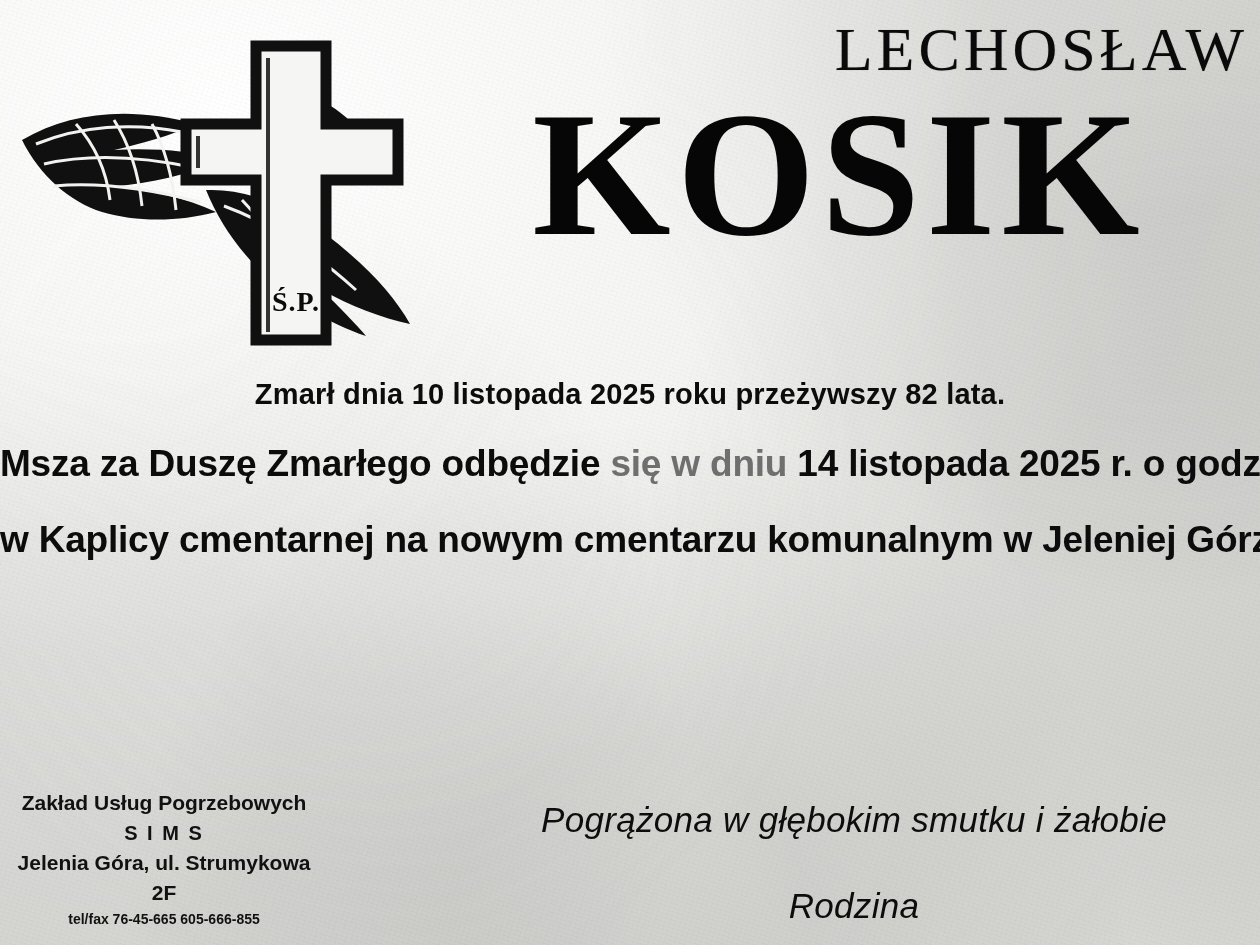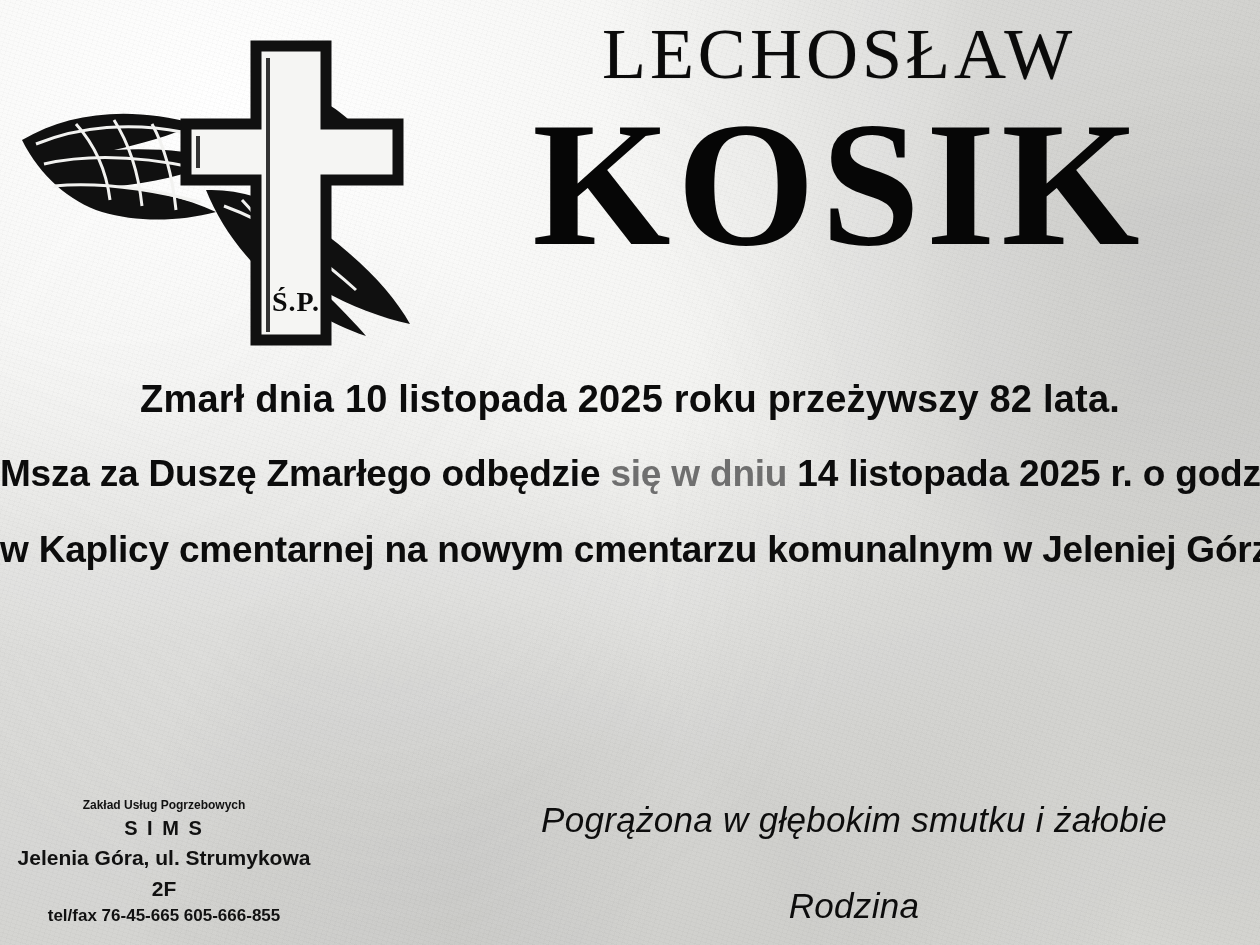--- a/index.html
+++ b/index.html
@@ -71,26 +71,27 @@
   #name-block {
     position: absolute;
     left: 430px;
     top: 18px;
     width: 818px;
     text-align: center;
     z-index: 4;
   }
   #first-name {
     font-family: "Liberation Serif", serif;
-    font-size: 72px;
+    font-size: 62px;
     line-height: 1.02;
     letter-spacing: 4px;
     font-weight: 400;
     color: #0a0a0a;
     text-shadow: 0 0 1px rgba(0,0,0,0.35);
+    text-align: right;
   }
   #last-name {
     font-family: "Liberation Serif", serif;
     font-size: 178px;
     line-height: 0.98;
     letter-spacing: 6px;
     font-weight: 700;
     margin-top: 6px;
     color: #060606;
   }
@@ -104,21 +105,21 @@
     text-align: center;
     z-index: 4;
   }
   .body-line {
     font-family: "Liberation Sans", sans-serif;
     font-weight: 700;
     color: #0c0c0c;
     margin: 0 auto;
     white-space: nowrap;
   }
-  .l1 { font-size: 38px; letter-spacing: 0.2px; margin-bottom: 32px; }
+  .l1 { font-size: 29px; letter-spacing: 0.2px; margin-bottom: 32px; }
   .l2 { font-size: 37px; letter-spacing: -0.2px; margin-bottom: 34px; }
   .l3 { font-size: 37px; letter-spacing: -0.2px; margin-bottom: 34px; }
   .l4 { font-size: 37px; letter-spacing: 0px; }
   .fade-b { color: #6f6f6f; }
 
   
   #signature {
     position: absolute;
     right: 56px;
     top: 800px;
@@ -138,24 +139,24 @@
     left: 14px;
     bottom: 16px;
     width: 300px;
     text-align: center;
     z-index: 4;
     font-family: "Liberation Sans", sans-serif;
     font-weight: 700;
     color: #111;
     line-height: 1.45;
   }
-  #footer .f1 { font-size: 12px; }
+  #footer .f1 { font-size: 21px; }
   #footer .f2 { font-size: 20px; letter-spacing: 2px; }
   #footer .f3 { font-size: 21px; }
-  #footer .f4 { font-size: 17px; }
+  #footer .f4 { font-size: 14px; }
 </style>
 </head>
 <body>
 
 <div id="page">
 
   <svg id="emblem" viewBox="0 0 420 310" aria-hidden="true">
     <g>
 
       <path d="M12 100 C 60 72, 120 66, 186 84 C 160 96, 130 104, 104 110 C 140 108, 180 110, 214 120

